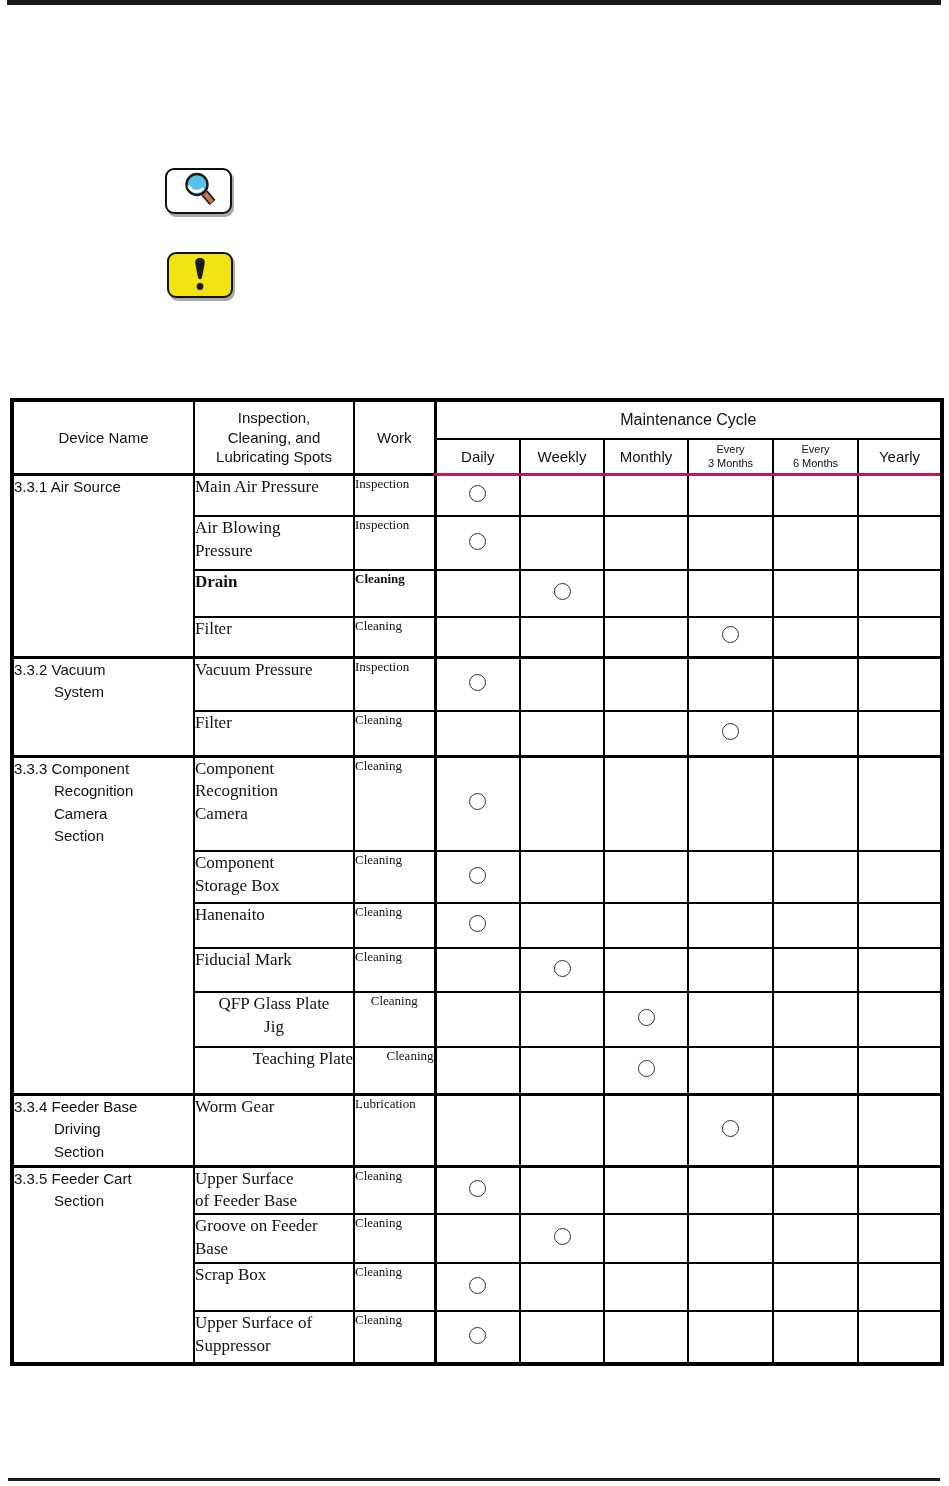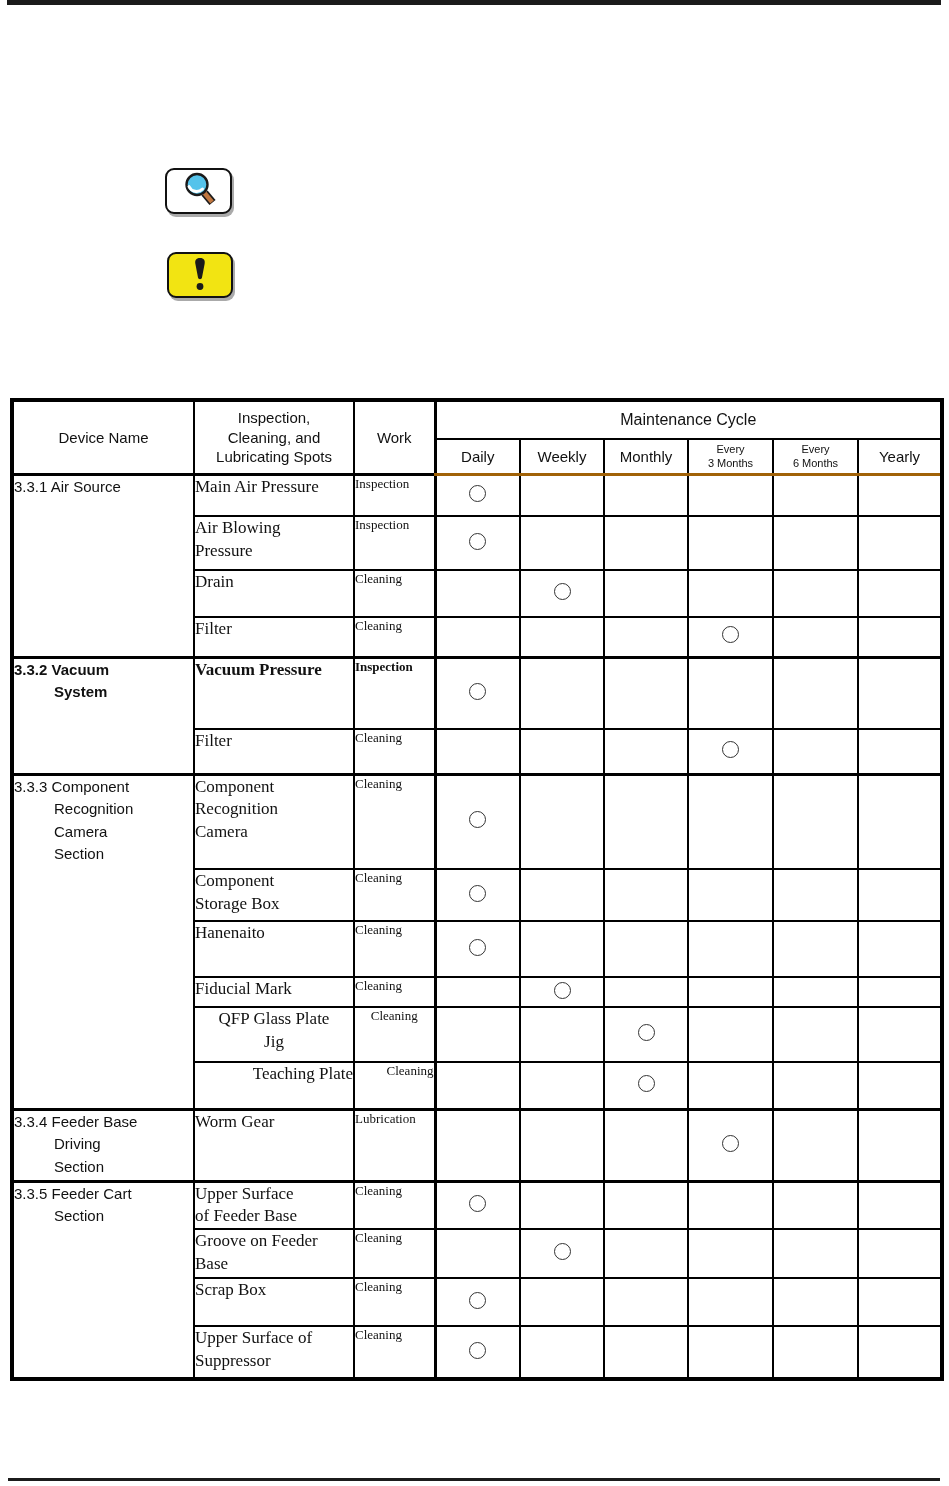--- a/index.html
+++ b/index.html
@@ -25,21 +25,21 @@
   }
   table.maint th, table.maint td { border:2px solid #000; padding:0; box-sizing:border-box; }
   thead th {
     font-weight:normal; font-size:15px; text-align:center; vertical-align:middle;
     white-space:pre-line; line-height:1.3; padding:2px;
   }
   th.cycle-group { font-size:16px; }
   th.small-h { font-size:11px; line-height:1.3; }
   .cl { border-left:3px solid #000 !important; }
   tr.sec-start td { border-top:3px solid #000; }
-  thead tr.sub th { border-bottom:3px solid #a16207; }
+  thead tr.sub th { border-bottom:3px solid #be185d; }
 
   td.device { font-size:15px; line-height:1.5; vertical-align:top; padding:2px 2px 0 3px;margin-left:44px; }
   td.device .dev-line.indent { margin-left:40px; }
   td.spot {
     font-family:"Liberation Serif", serif; font-size:17px; line-height:1.35;
     vertical-align:top; padding:2px 2px 0 4px; white-space:pre-line;
   }
   td.work {
     font-family:"Liberation Serif", serif; font-size:13px;
     vertical-align:top; padding:3px 2px 0 4px;
@@ -123,41 +123,41 @@
           <td class="spot">Air Blowing
 Pressure</td>
           <td class="work">Inspection</td>
           <td class="cycle cl"><span class="circ"></span></td>
           <td class="cycle"></td>
           <td class="cycle"></td>
           <td class="cycle"></td>
           <td class="cycle"></td>
           <td class="cycle"></td>
         </tr>
-        <tr style="height: 47px;">
+        <tr style="height: 47px; font-weight: bold;">
           <td class="spot">Drain</td>
           <td class="work">Cleaning</td>
           <td class="cycle cl"></td>
           <td class="cycle"><span class="circ"></span></td>
           <td class="cycle"></td>
           <td class="cycle"></td>
           <td class="cycle"></td>
           <td class="cycle"></td>
         </tr>
         <tr style="height: 40px;">
           <td class="spot">Filter</td>
           <td class="work">Cleaning</td>
           <td class="cycle cl"></td>
           <td class="cycle"></td>
           <td class="cycle"></td>
           <td class="cycle"><span class="circ"></span></td>
           <td class="cycle"></td>
           <td class="cycle"></td>
         </tr>
-        <tr class="sec-start" style="height: 72px; font-weight: bold;">
+        <tr class="sec-start" style="height: 54px;">
           <td class="device" rowspan="2">
             <div class="dev-line">3.3.2 Vacuum</div>
             <div class="dev-line indent">System</div>
           </td>
           <td class="spot">Vacuum Pressure</td>
           <td class="work">Inspection</td>
           <td class="cycle cl"><span class="circ"></span></td>
           <td class="cycle"></td>
           <td class="cycle"></td>
           <td class="cycle"></td>
@@ -196,31 +196,31 @@
           <td class="spot">Component
 Storage Box</td>
           <td class="work">Cleaning</td>
           <td class="cycle cl"><span class="circ"></span></td>
           <td class="cycle"></td>
           <td class="cycle"></td>
           <td class="cycle"></td>
           <td class="cycle"></td>
           <td class="cycle"></td>
         </tr>
-        <tr style="height: 56px;">
+        <tr style="height: 45px;">
           <td class="spot">Hanenaito</td>
           <td class="work">Cleaning</td>
           <td class="cycle cl"><span class="circ"></span></td>
           <td class="cycle"></td>
           <td class="cycle"></td>
           <td class="cycle"></td>
           <td class="cycle"></td>
           <td class="cycle"></td>
         </tr>
-        <tr style="height: 30px;">
+        <tr style="height: 44px;">
           <td class="spot">Fiducial Mark</td>
           <td class="work">Cleaning</td>
           <td class="cycle cl"></td>
           <td class="cycle"><span class="circ"></span></td>
           <td class="cycle"></td>
           <td class="cycle"></td>
           <td class="cycle"></td>
           <td class="cycle"></td>
         </tr>
         <tr style="height: 55px; text-align: center;">

